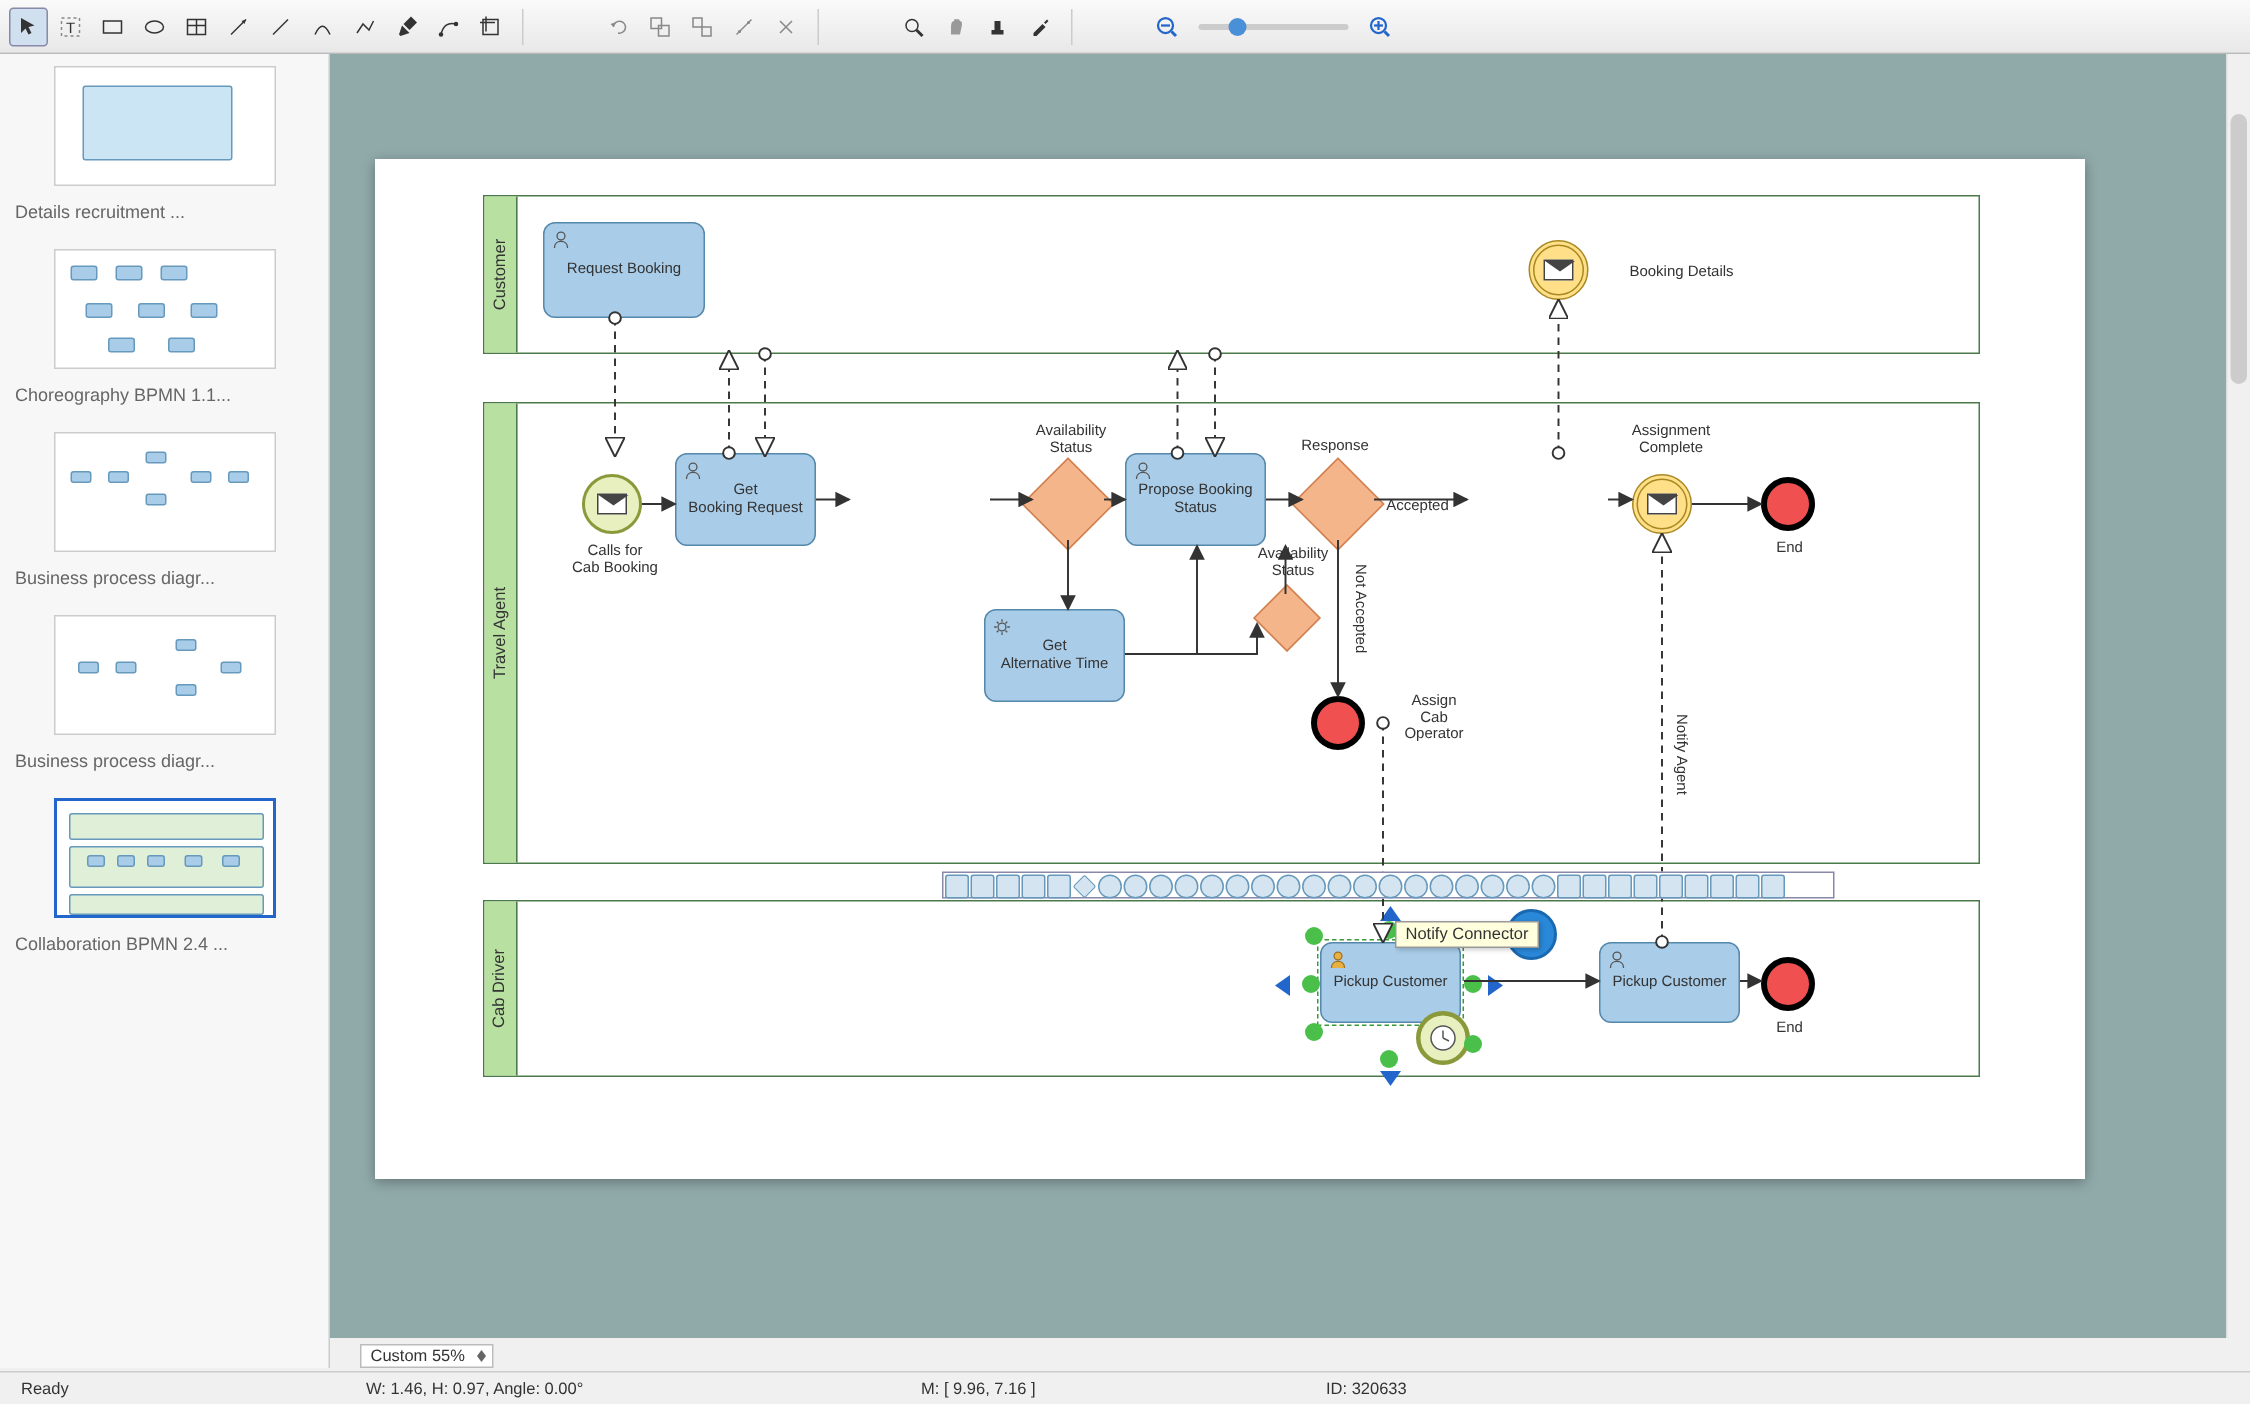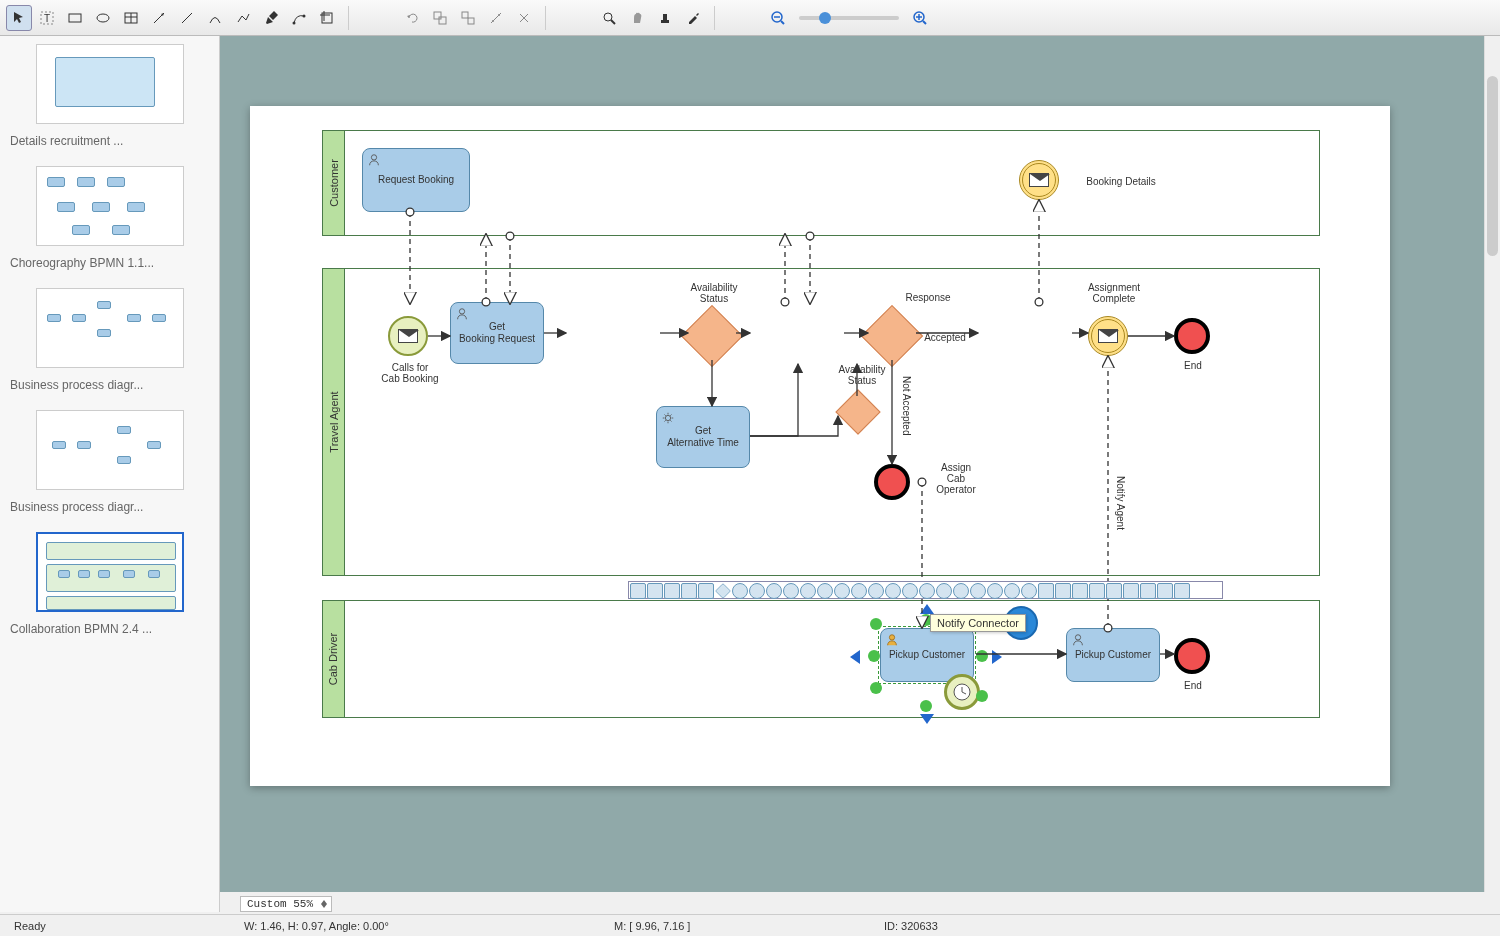--- a/index.html
+++ b/index.html
@@ -54,21 +54,21 @@
 .sel-rot.b { border-left: 7px solid transparent; border-right: 7px solid transparent; border-top: 10px solid #2266cc; }
 
 .shape-bar { position: absolute; height: 18px; background: #fff; border: 1px solid #88a; display: flex; gap: 1px; padding: 1px; }
 .shape-bar .sbi { width: 16px; height: 16px; border: 1px solid #6699bb; background: #d4e4f0; border-radius: 2px; display: flex; align-items: center; justify-content: center; }
 .shape-bar .sbi.round { border-radius: 50%; }
 
 .tooltip { position: absolute; background: #ffffdd; border: 1px solid #999; padding: 2px 6px; font-size: 11px; box-shadow: 1px 1px 3px rgba(0,0,0,.2); }
 
 .statusbar { position: absolute; left: 0; right: 0; bottom: 0; height: 22px; background: #f0f0f0; border-top: 1px solid #ccc; display: flex; align-items: center; font-size: 11px; color: #333; }
 .statusbar .cell { padding: 0 14px; }
-.zoom-row { position: absolute; left: 240px; bottom: 22px; height: 20px; display: flex; align-items: center; font-family: Liberation Mono, monospace; }
+.zoom-row { position: absolute; left: 240px; bottom: 22px; height: 20px; display: flex; align-items: center; }
 .zoom-sel { border: 1px solid #bbb; background: #fff; padding: 1px 18px 1px 6px; font-size: 11px; position: relative; }
 .zoom-sel::after { content: ""; position: absolute; right: 4px; top: 3px; width: 0; height: 0; border-left: 3px solid transparent; border-right: 3px solid transparent; border-bottom: 4px solid #666; }
 .zoom-sel::before { content: ""; position: absolute; right: 4px; bottom: 3px; width: 0; height: 0; border-left: 3px solid transparent; border-right: 3px solid transparent; border-top: 4px solid #666; }
 
 .user-icon { width: 12px; height: 12px; }
 .gear-icon { width: 12px; height: 12px; }
 </style>
 </head>
 <body>
 
@@ -317,22 +317,29 @@
         <svg class="ticon user-icon" viewBox="0 0 16 16">
           <circle cx="8" cy="5" r="3" fill="none" stroke="#555"></circle>
           <path d="M3 14c0-3 2-5 5-5s5 2 5 5" fill="none" stroke="#555"></path>
         </svg>
         <span style="white-space:pre-line">Get
 Booking Request</span>
       </div>
     <div class="gateway" style="left:440px;top:208px"></div>
     <div class="lbl" style="left:428px;top:176px;width:72px;white-space:pre-line">Availability
 Status</div>
+    <div class="task" style="left:500px;top:196px;width:94px;height:62px">
+        <svg class="ticon user-icon" viewBox="0 0 16 16">
+          <circle cx="8" cy="5" r="3" fill="none" stroke="#555"></circle>
+          <path d="M3 14c0-3 2-5 5-5s5 2 5 5" fill="none" stroke="#555"></path>
+        </svg>
+        <span>Propose Booking Status</span>
+      </div>
     <div class="gateway" style="left:620px;top:208px"></div>
-    <div class="lbl" style="left:648px;top:186px;width:60px">Response</div>
+    <div class="lbl" style="left:610px;top:186px;width:60px">Response</div>
     <div class="lbl" style="left:670px;top:226px;width:50px">Accepted</div>
     <div class="event msg" style="left:838px;top:210px">
         <div class="env"></div>
       </div>
     <div class="lbl" style="left:828px;top:176px;width:72px;white-space:pre-line">Assignment
 Complete</div>
     <div class="event end" style="left:924px;top:212px"></div>
     <div class="lbl" style="left:928px;top:254px;width:30px">End</div>
 
     <div class="task" style="left:406px;top:300px;width:94px;height:62px">

